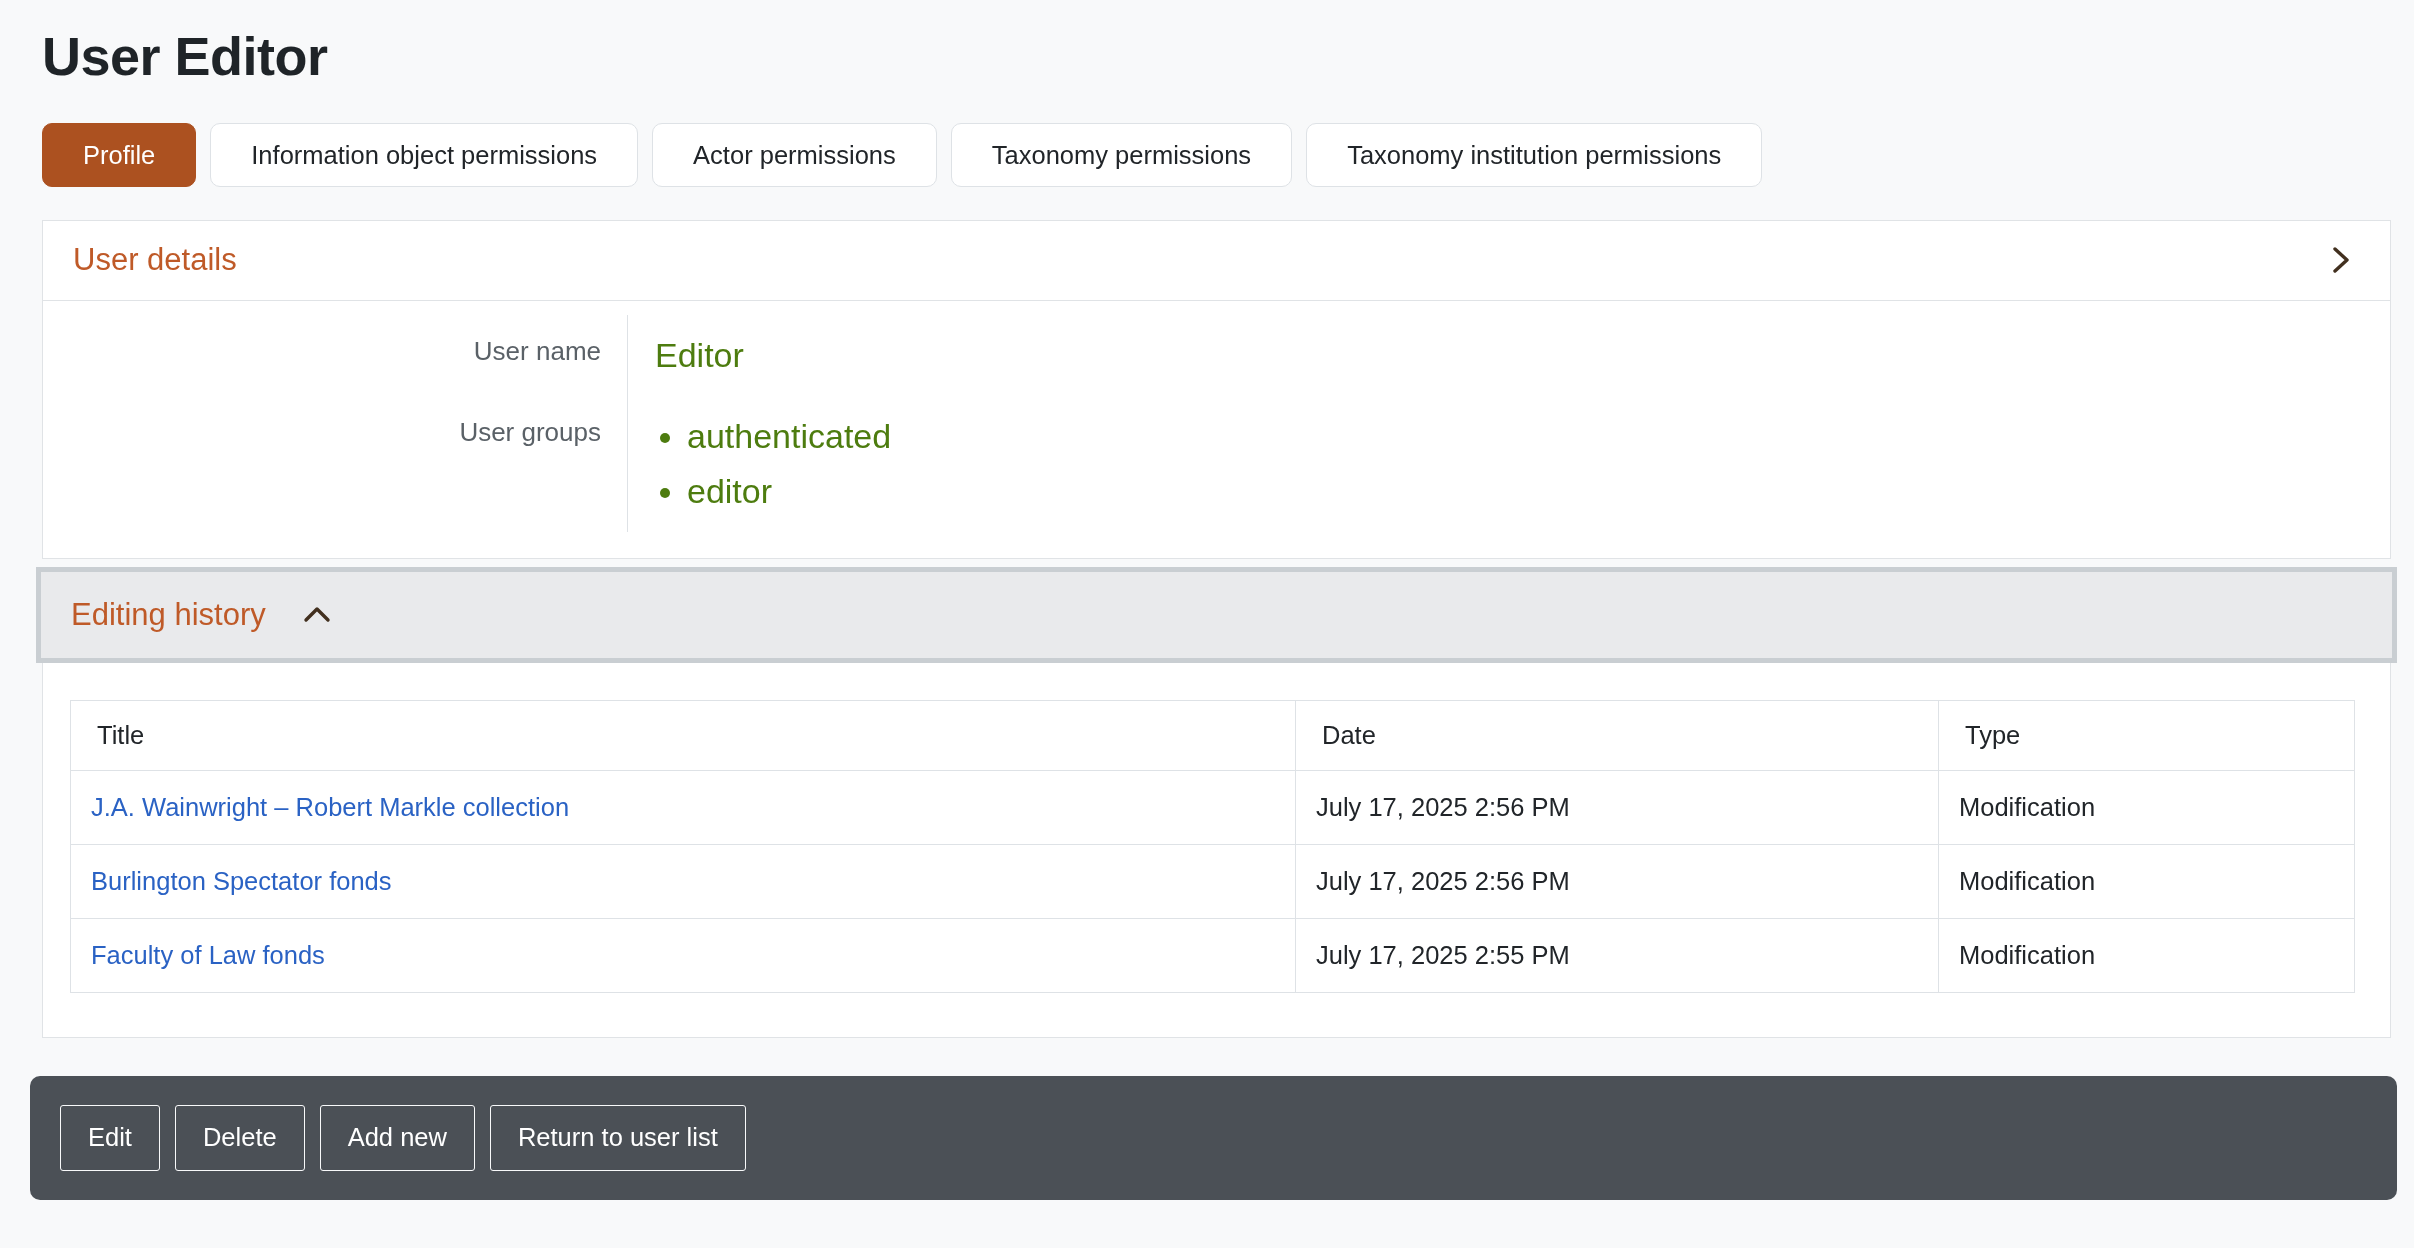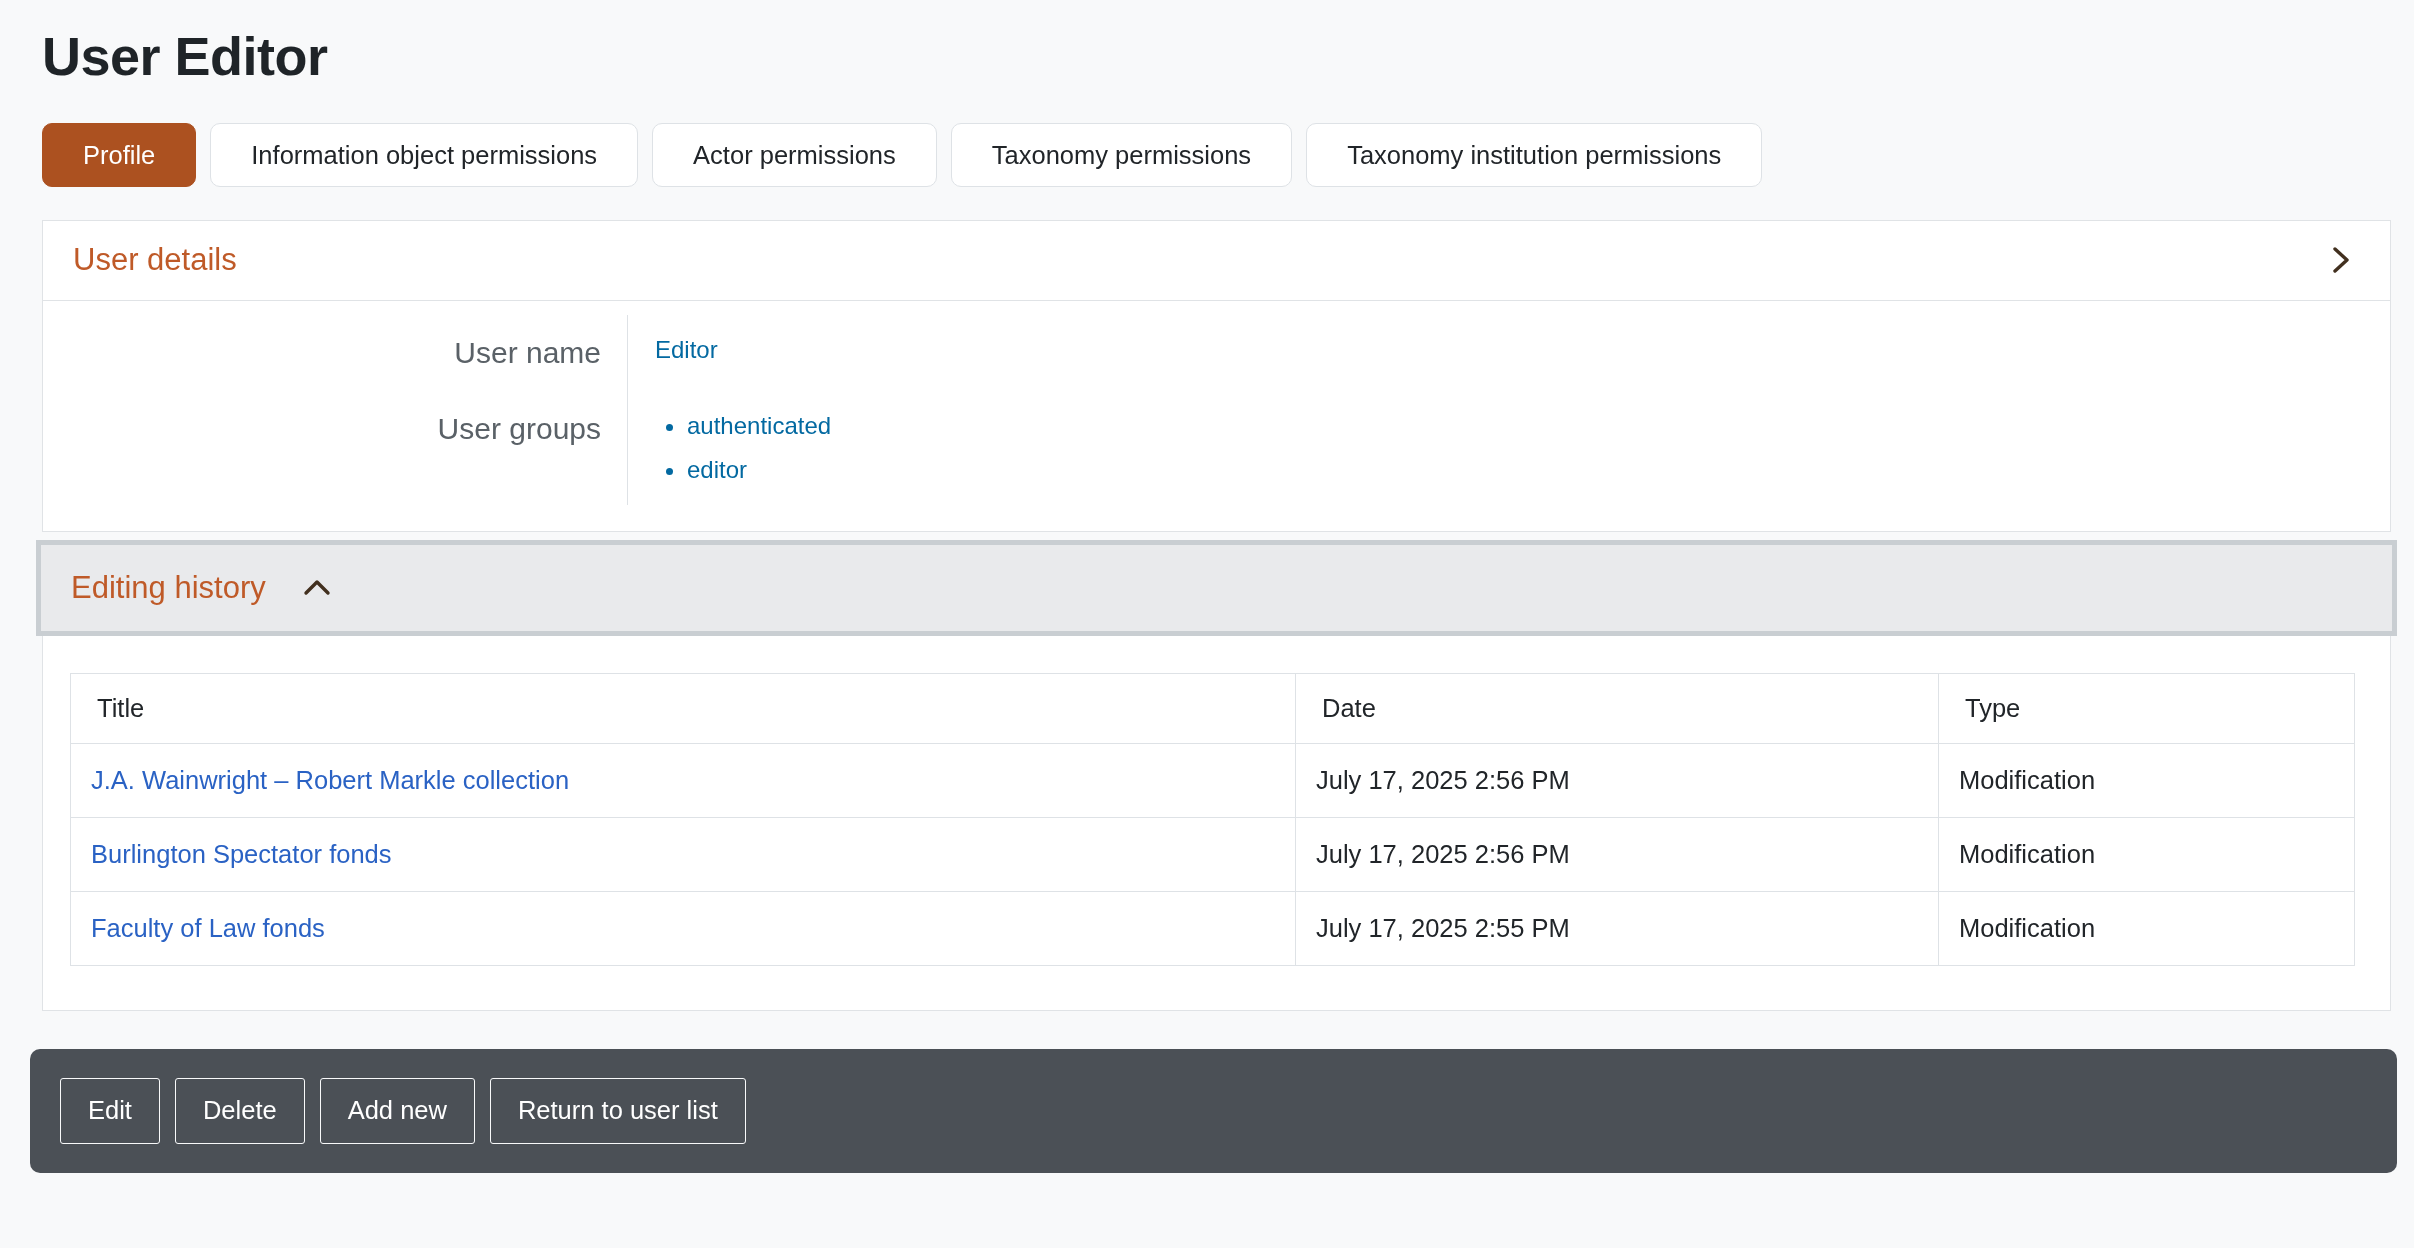--- a/index.html
+++ b/index.html
@@ -43,24 +43,24 @@
 
   .fields {
     background:#ffffff;
     border:1px solid #e0e3e6; border-top:none;
     padding:14px 0 26px 0;
   }
   .field-row { display:flex; }
   .field-label {
     width:585px; flex:0 0 585px;
     text-align:right; color:#5a6167;
-    font-size:30px; padding:21px 26px;
+    font-size:26px; padding:21px 26px;
     border-right:1px solid #dee2e6;
   }
-  .field-value { font-size:24px; padding:21px 0 21px 27px; color:#0369a1; }
+  .field-value { font-size:34px; padding:21px 0 21px 27px; color:#4d7c0f; }
   .field-value ul { margin:0; padding:0 0 0 32px; }
   .field-value li { margin:0 0 16px 0; }
   .field-value li:last-child { margin-bottom:0; }
 
   
   .eh-header-outline {
     margin:8px -6px 0 -6px;
     border:5px solid #c9ced2;
     background:#e9eaec;
   }

